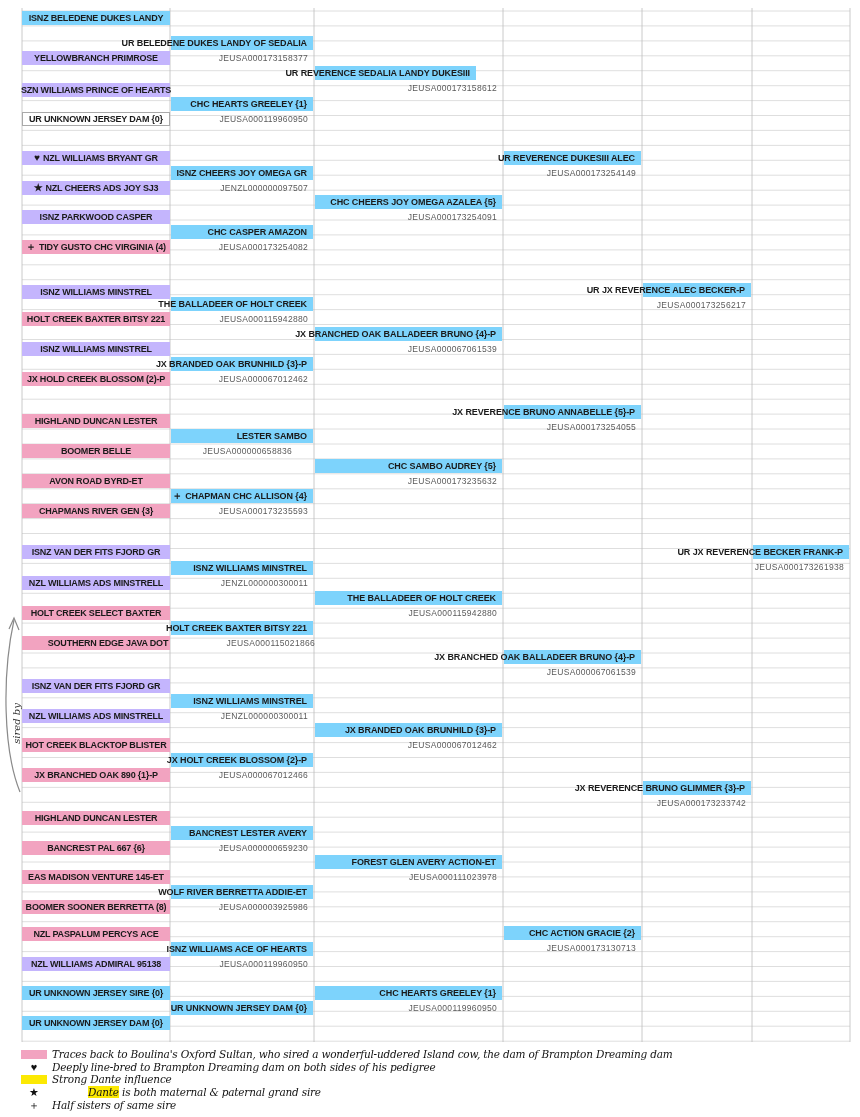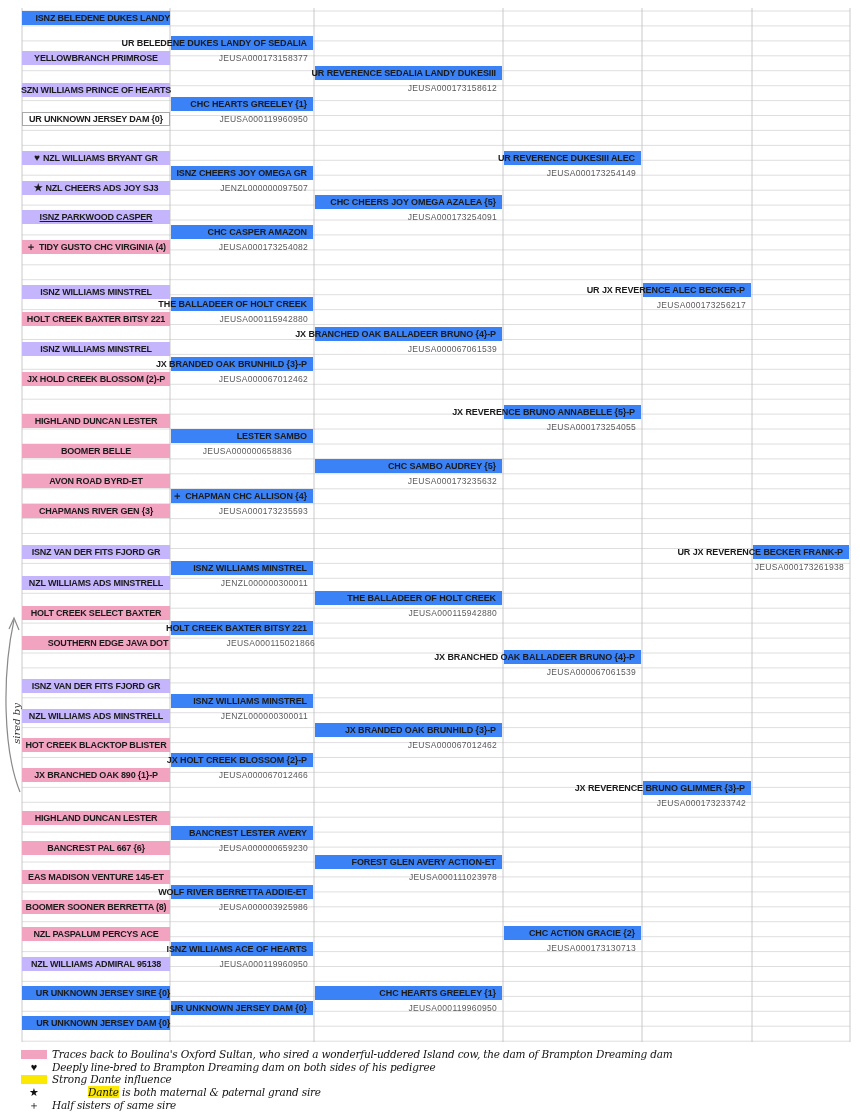--- a/index.html
+++ b/index.html
@@ -5,21 +5,21 @@
   html,body{margin:0;padding:0;background:#ffffff;}
   .sheet{position:relative;width:860px;height:1117px;background:#fff;overflow:hidden;
          font-family:"Liberation Sans",sans-serif;}
   svg.gridsvg{position:absolute;left:0;top:0;}
   .box{position:absolute;height:14px;display:flex;align-items:center;box-sizing:border-box;
        white-space:nowrap;overflow:visible;color:#1a1a1a;}
   .subj{justify-content:center;font-weight:bold;font-size:9px;letter-spacing:-0.2px;}
   .anc{justify-content:flex-end;padding-right:6px;font-weight:bold;font-size:9px;letter-spacing:-0.1px;}
   .fill-yellow{background:#c4b5fd;}
   .fill-pink{background:#f2a3c0;}
-  .fill-green{background:#3b82f6;justify-content:flex-end;}
+  .fill-green{background:#7dd3fc;}
   .fill-white{background:#ffffff;border:1px solid #a9a9a9;}
   .num{position:absolute;height:15px;line-height:15px;text-align:right;padding-right:6px;
        box-sizing:border-box;font-size:8.5px;color:#5a5a5a;letter-spacing:0.3px;white-space:nowrap;}
   .mark{font-size:10px;margin-right:3px;line-height:1;}
   .legendrow{position:absolute;display:flex;align-items:center;height:12px;}
   .legendmark{width:36px;display:flex;justify-content:center;align-items:center;flex:none;}
   .legendswatch{width:26px;height:9px;display:inline-block;}
   .legendtext{font-family:"DejaVu Serif",serif;font-style:italic;font-size:10.5px;color:#111;
               white-space:nowrap;letter-spacing:-0.2px;}
   .hl{background:#fce903;margin-left:36px;}
@@ -126,21 +126,21 @@
         <span>UR UNKNOWN JERSEY DAM {0}</span>
       </div>
       <div class="box subj fill-yellow" style="left: 22px; width: 148px; top: 151px;">
         <span class="mark">♥</span>
         <span>NZL WILLIAMS BRYANT GR</span>
       </div>
       <div class="box subj fill-yellow" style="left: 22px; width: 148px; top: 181px;">
         <span class="mark">★</span>
         <span>NZL CHEERS ADS JOY SJ3</span>
       </div>
-      <div class="box subj fill-yellow" style="left: 22px; width: 148px; top: 210px; text-decoration: underline;">
+      <div class="box subj fill-yellow" style="left: 22px; width: 148px; top: 210px;">
         <span>ISNZ PARKWOOD CASPER</span>
       </div>
       <div class="box subj fill-pink" style="left: 22px; width: 148px; top: 240px;">
         <span class="mark">＋</span>
         <span>TIDY GUSTO CHC VIRGINIA (4)</span>
       </div>
       <div class="box subj fill-yellow" style="left: 22px; width: 148px; top: 285px;">
         <span>ISNZ WILLIAMS MINSTREL</span>
       </div>
       <div class="box subj fill-pink" style="left: 22px; width: 148px; top: 312px;">
@@ -269,21 +269,21 @@
         <span>WOLF RIVER BERRETTA ADDIE-ET</span>
       </div>
       <div class="num" style="left: 170px; width: 144px; top: 900px;">JEUSA000003925986</div>
       <div class="box anc fill-green" style="left: 171px; width: 142px; top: 942px;">
         <span>ISNZ WILLIAMS ACE OF HEARTS</span>
       </div>
       <div class="num" style="left: 170px; width: 144px; top: 957px;">JEUSA000119960950</div>
       <div class="box anc fill-green" style="left: 171px; width: 142px; top: 1001px;">
         <span>UR UNKNOWN JERSEY DAM {0}</span>
       </div>
-      <div class="box anc fill-green" style="left: 315px; width: 187px; top: 66px;">
+      <div class="box anc fill-green" style="left: 315px; width: 161px; top: 66px;">
         <span>UR REVERENCE SEDALIA LANDY DUKESIII</span>
       </div>
       <div class="num" style="left: 314px; width: 189px; top: 81px;">JEUSA000173158612</div>
       <div class="box anc fill-green" style="left: 315px; width: 187px; top: 195px;">
         <span>CHC CHEERS JOY OMEGA AZALEA {5}</span>
       </div>
       <div class="num" style="left: 314px; width: 189px; top: 210px;">JEUSA000173254091</div>
       <div class="box anc fill-green" style="left: 315px; width: 187px; top: 327px;">
         <span>JX BRANCHED OAK BALLADEER BRUNO {4}-P</span>
       </div>

